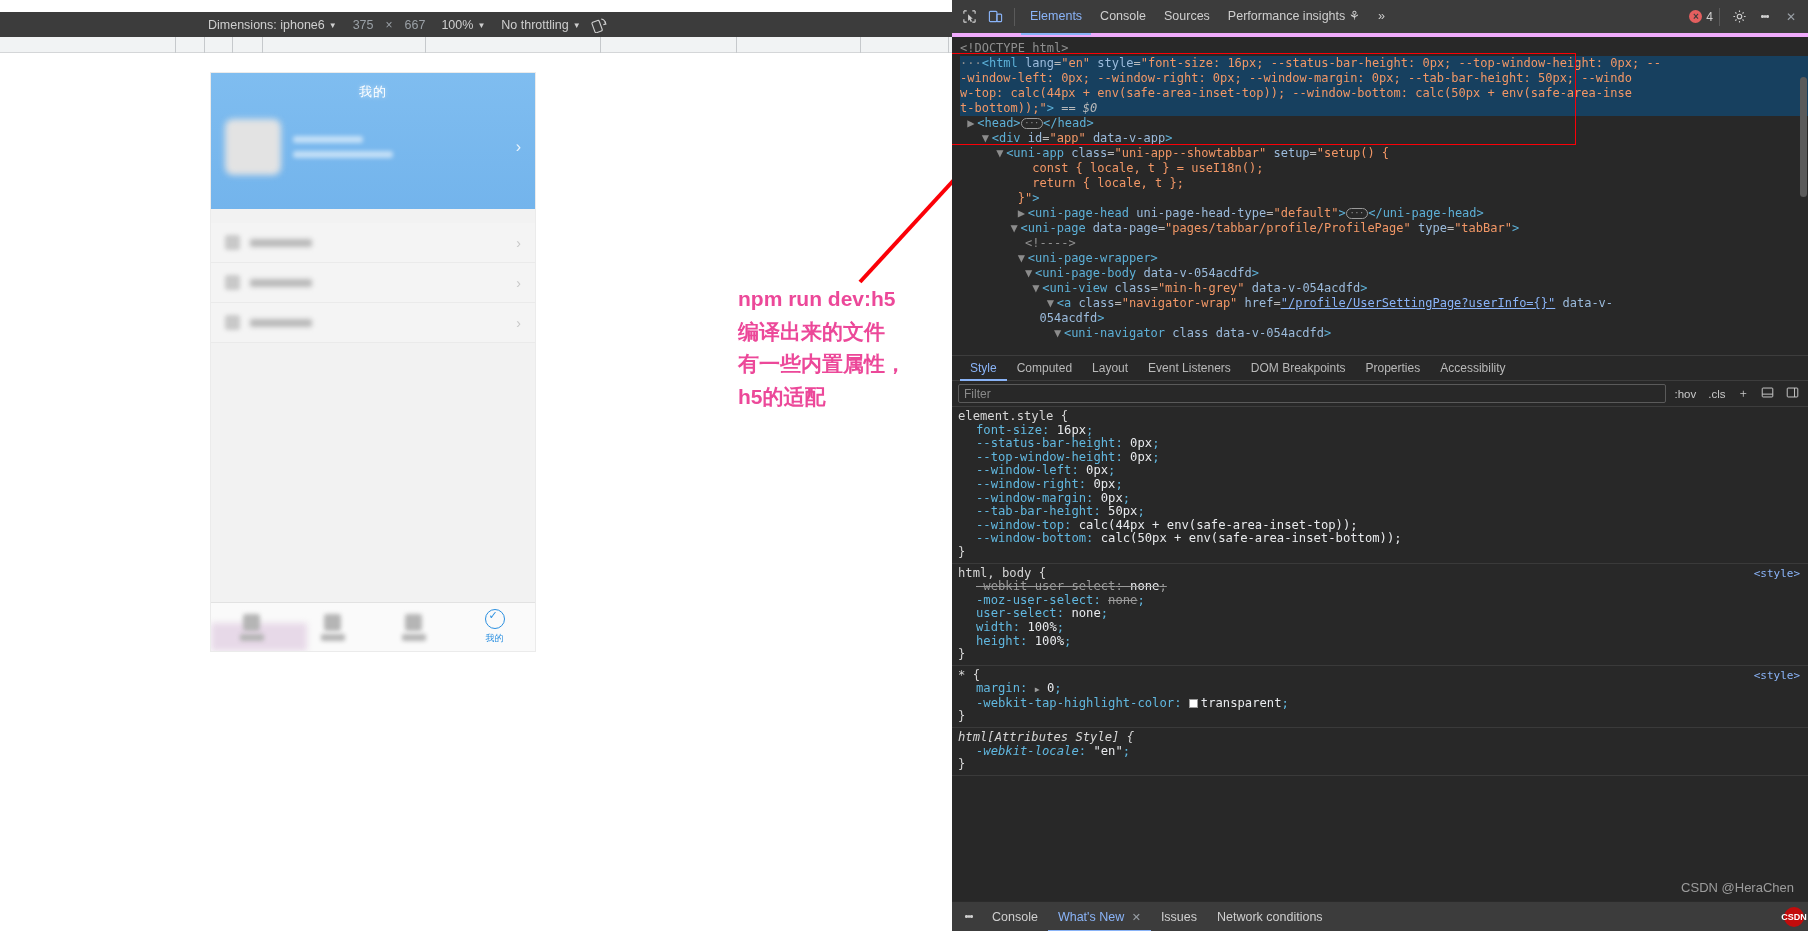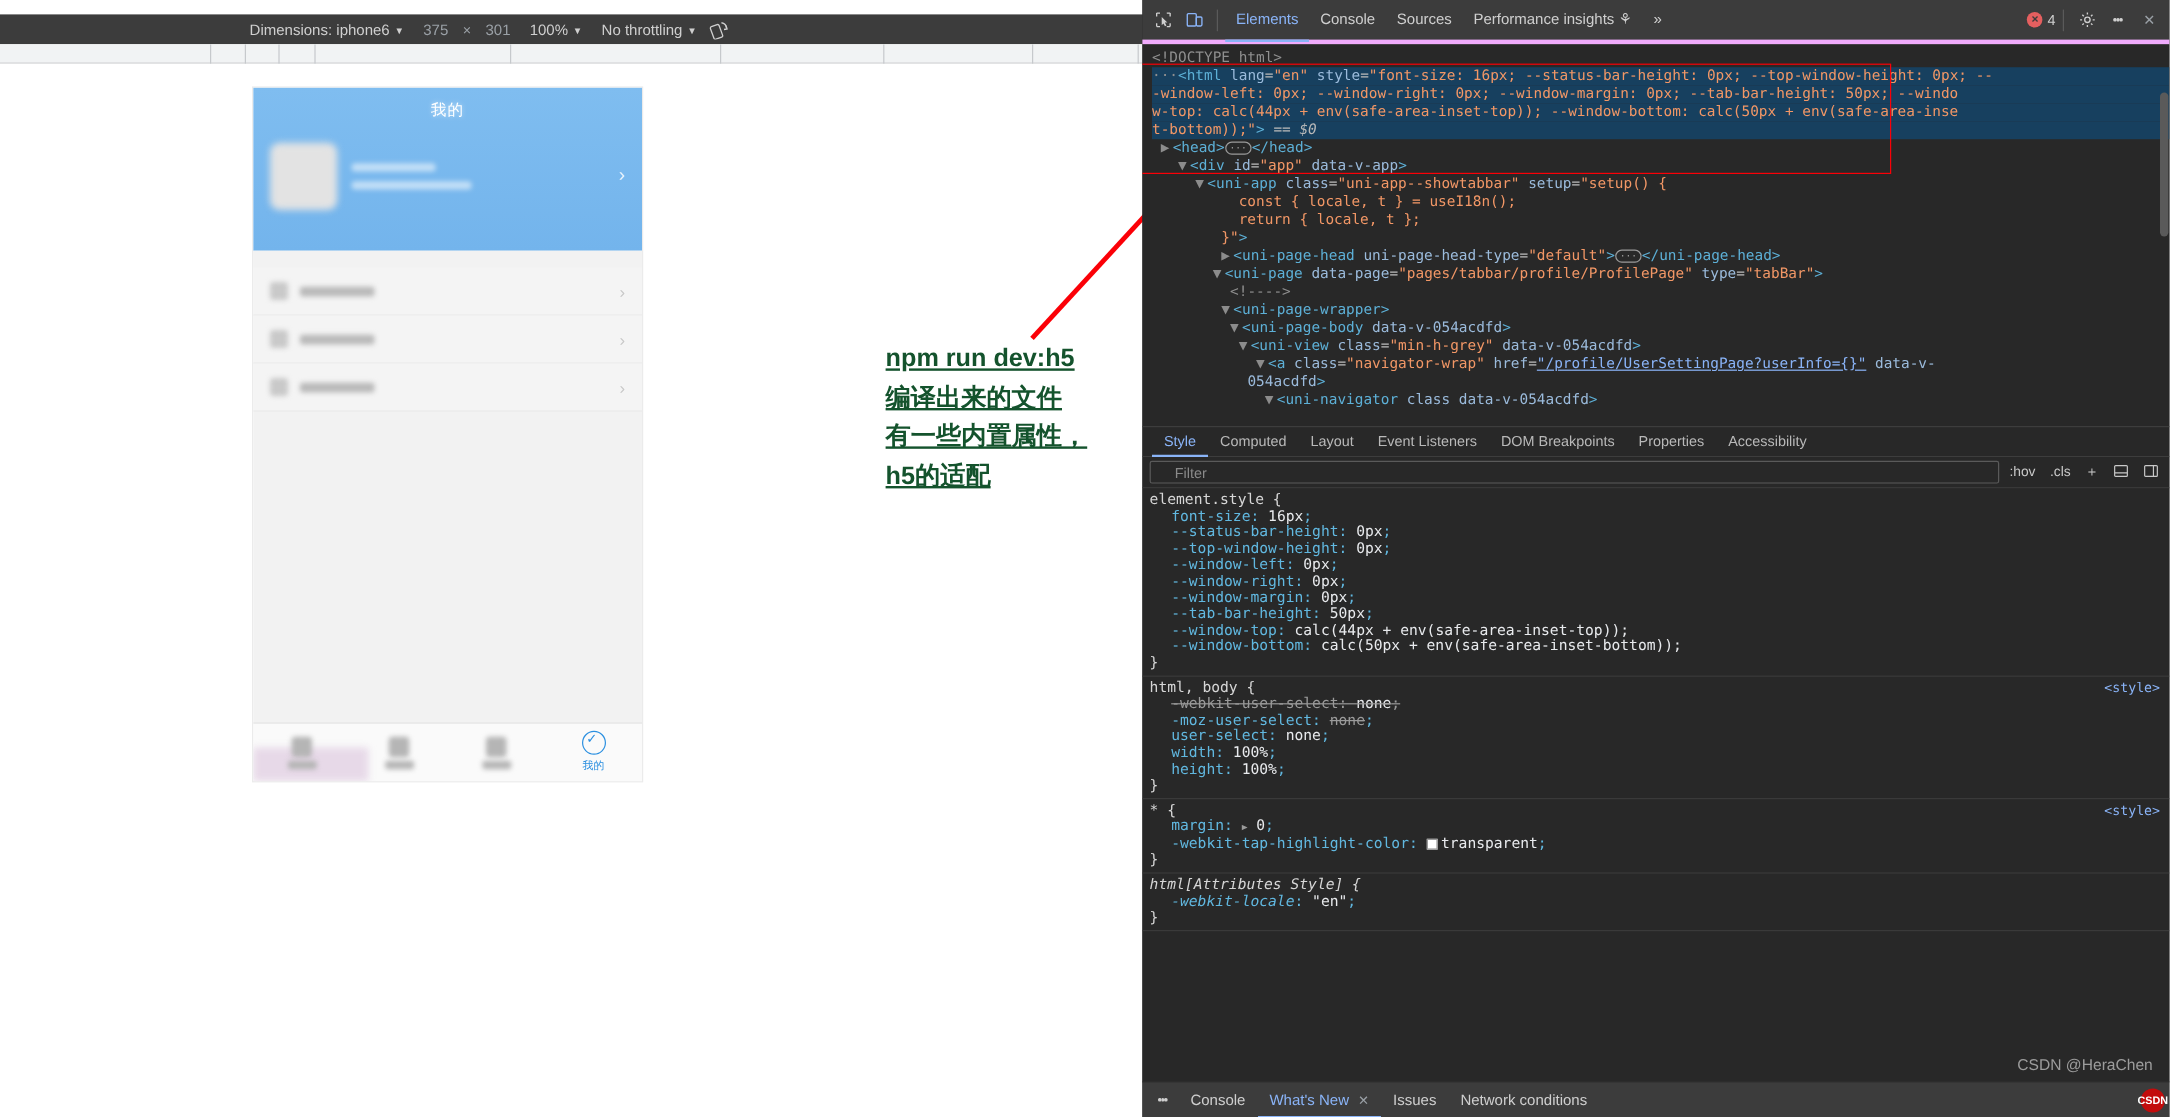--- a/index.html
+++ b/index.html
@@ -50,23 +50,23 @@
   .tab { flex:1; display:flex; flex-direction:column; align-items:center; justify-content:center; gap:3px; }
   .tab .ti { width:17px; height:17px; background:#b5b5b5; border-radius:3px; filter:blur(2px); }
   .tab .tl { width:24px; height:7px; background:#b5b5b5; border-radius:2px; filter:blur(2px); }
   .tab.active .ti { background:transparent; filter:none; width:20px; height:20px; border:1.5px solid #2a8fe0;
     border-radius:50%; position:relative; }
   .tab.active .ti:after { content:"✓"; position:absolute; left:3px; top:-1px; font-size:11px; color:#2a8fe0; }
   .tab.active .tl { background:transparent; filter:none; width:auto; height:auto; font-size:9px; color:#2a8fe0; }
   .tab-pill { position:absolute; left:0; bottom:0; width:96px; height:28px; background:#e7d9e8; filter:blur(3px); }
 
   
-  .anno { position:absolute; color:#14532d; font-weight:bold; font-family:"Liberation Sans",sans-serif;
+  .anno { position:absolute; color:#ec4899; font-weight:bold; font-family:"Liberation Sans",sans-serif;
     -webkit-text-stroke:0px; text-shadow: 1.6px 0 #fff,-1.6px 0 #fff,0 1.6px #fff,0 -1.6px #fff,
-      1.2px 1.2px #fff,-1.2px 1.2px #fff,1.2px -1.2px #fff,-1.2px -1.2px #fff; text-decoration: underline; }
+      1.2px 1.2px #fff,-1.2px 1.2px #fff,1.2px -1.2px #fff,-1.2px -1.2px #fff; }
   .anno-left { left:738px; top:283px; font-size:21px; line-height:1.55; width:220px; }
   .anno-right { left:960px; top:347px; font-size:24px; line-height:1.2; white-space:nowrap; }
 
   .arrow-svg { position:absolute; left:850px; top:105px; width:140px; height:145px; pointer-events:none; }
 
   
   .devtools { position:absolute; left:952px; top:0; width:856px; height:931px;
     background:#282828; color:#d6d6d6; font-size:12px; display:flex; flex-direction:column; }
   .dt-tabs { height:37px; background:#3c3c3c; display:flex; align-items:center; padding:0 4px;
     border-bottom:4px solid #f0abfc; }
@@ -97,21 +97,21 @@
   .redbox { position:absolute; border:1.6px solid #fb0007; }
 
   
   .styles-tabs { height:26px; background:#282828; display:flex; align-items:center;
     border-top:1px solid #3d3d3d; border-bottom:1px solid #3d3d3d; padding-left:8px; }
   .stab { padding:0 10px; height:26px; line-height:26px; font-size:12px; color:#b9b9b9; white-space:nowrap; }
   .stab.active { color:#8ab4f8; box-shadow:inset 0 -2px 0 #8ab4f8; }
   .filter-row { height:26px; display:flex; align-items:center; gap:6px; padding:0 6px; background:#282828;
     border-bottom:1px solid #3d3d3d; }
   .filter-box { flex:1; height:19px; background:#282828; border:1px solid #5a5a5a; border-radius:2px;
-    color:#8a8a8a; font-size:12px; padding:0 20px; line-height:18px; }
+    color:#8a8a8a; font-size:12px; padding:0 5px; line-height:18px; }
   .hovbtn { color:#c9c9c9; font-size:11.5px; padding:0 3px; }
 
   .css-area { flex:1; overflow:hidden; font-family:"DejaVu Sans Mono", monospace;
     font-size:12.2px; line-height:13.6px; background:#282828; }
   .rule { padding:3px 8px 3px 6px; border-bottom:1px solid #3a3a3a; position:relative; }
   .sel-txt { color:#d6d6d6; }
   .prop { color:#61b8e0; padding-left:18px; display:block; }
   .pval { color:#e8eaed; }
   .strike { text-decoration:line-through; color:#9a9a9a; }
   .src { position:absolute; right:8px; top:3px; color:#8ab4f8; font-size:11px; }
@@ -141,21 +141,21 @@
     <div class="dt-spacer"></div>
     <div class="dt-item">
       <span>Dimensions: iphone6</span>
       <span class="dt-caret">▼</span>
     </div>
     <div class="dt-item dim">
       <span>375</span>
     </div>
     <span class="dt-x">×</span>
     <div class="dt-item dim">
-      <span>301</span>
+      <span>667</span>
     </div>
     <div class="dt-item">
       <span>100%</span>
       <span class="dt-caret">▼</span>
     </div>
     <div class="dt-item">
       <span>No throttling</span>
       <span class="dt-caret">▼</span>
     </div>
     <div class="dt-rot">

